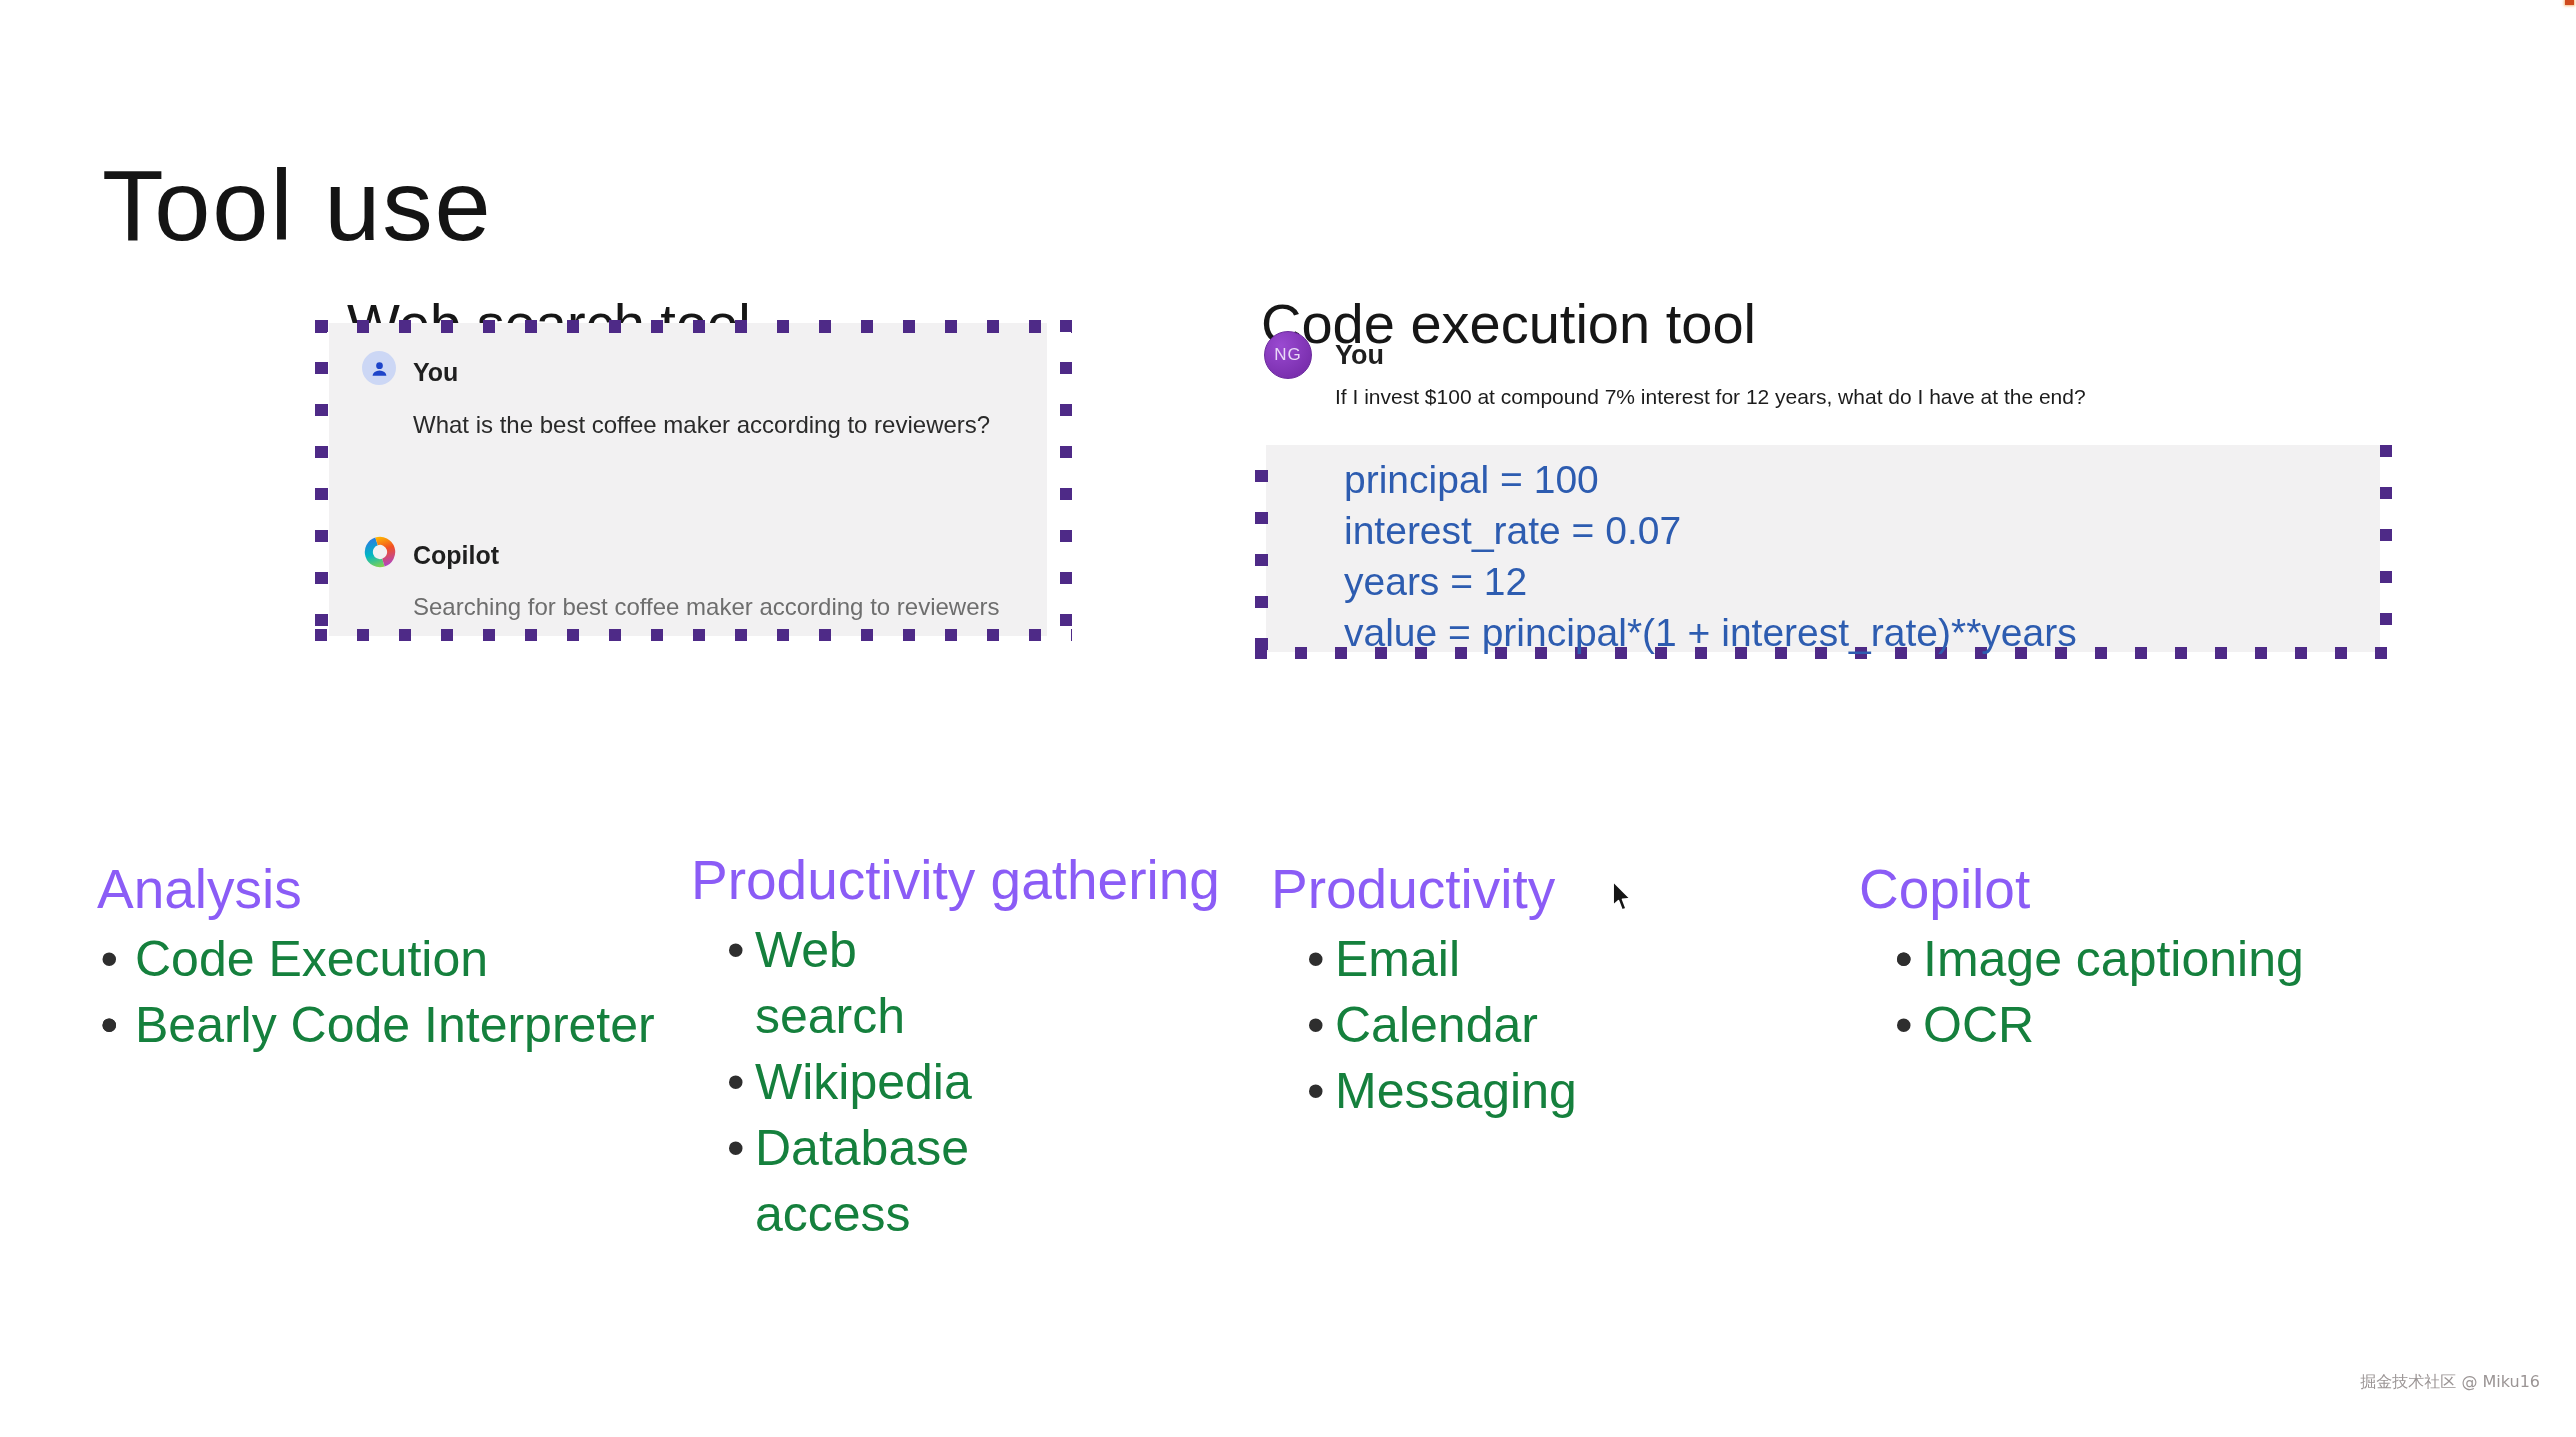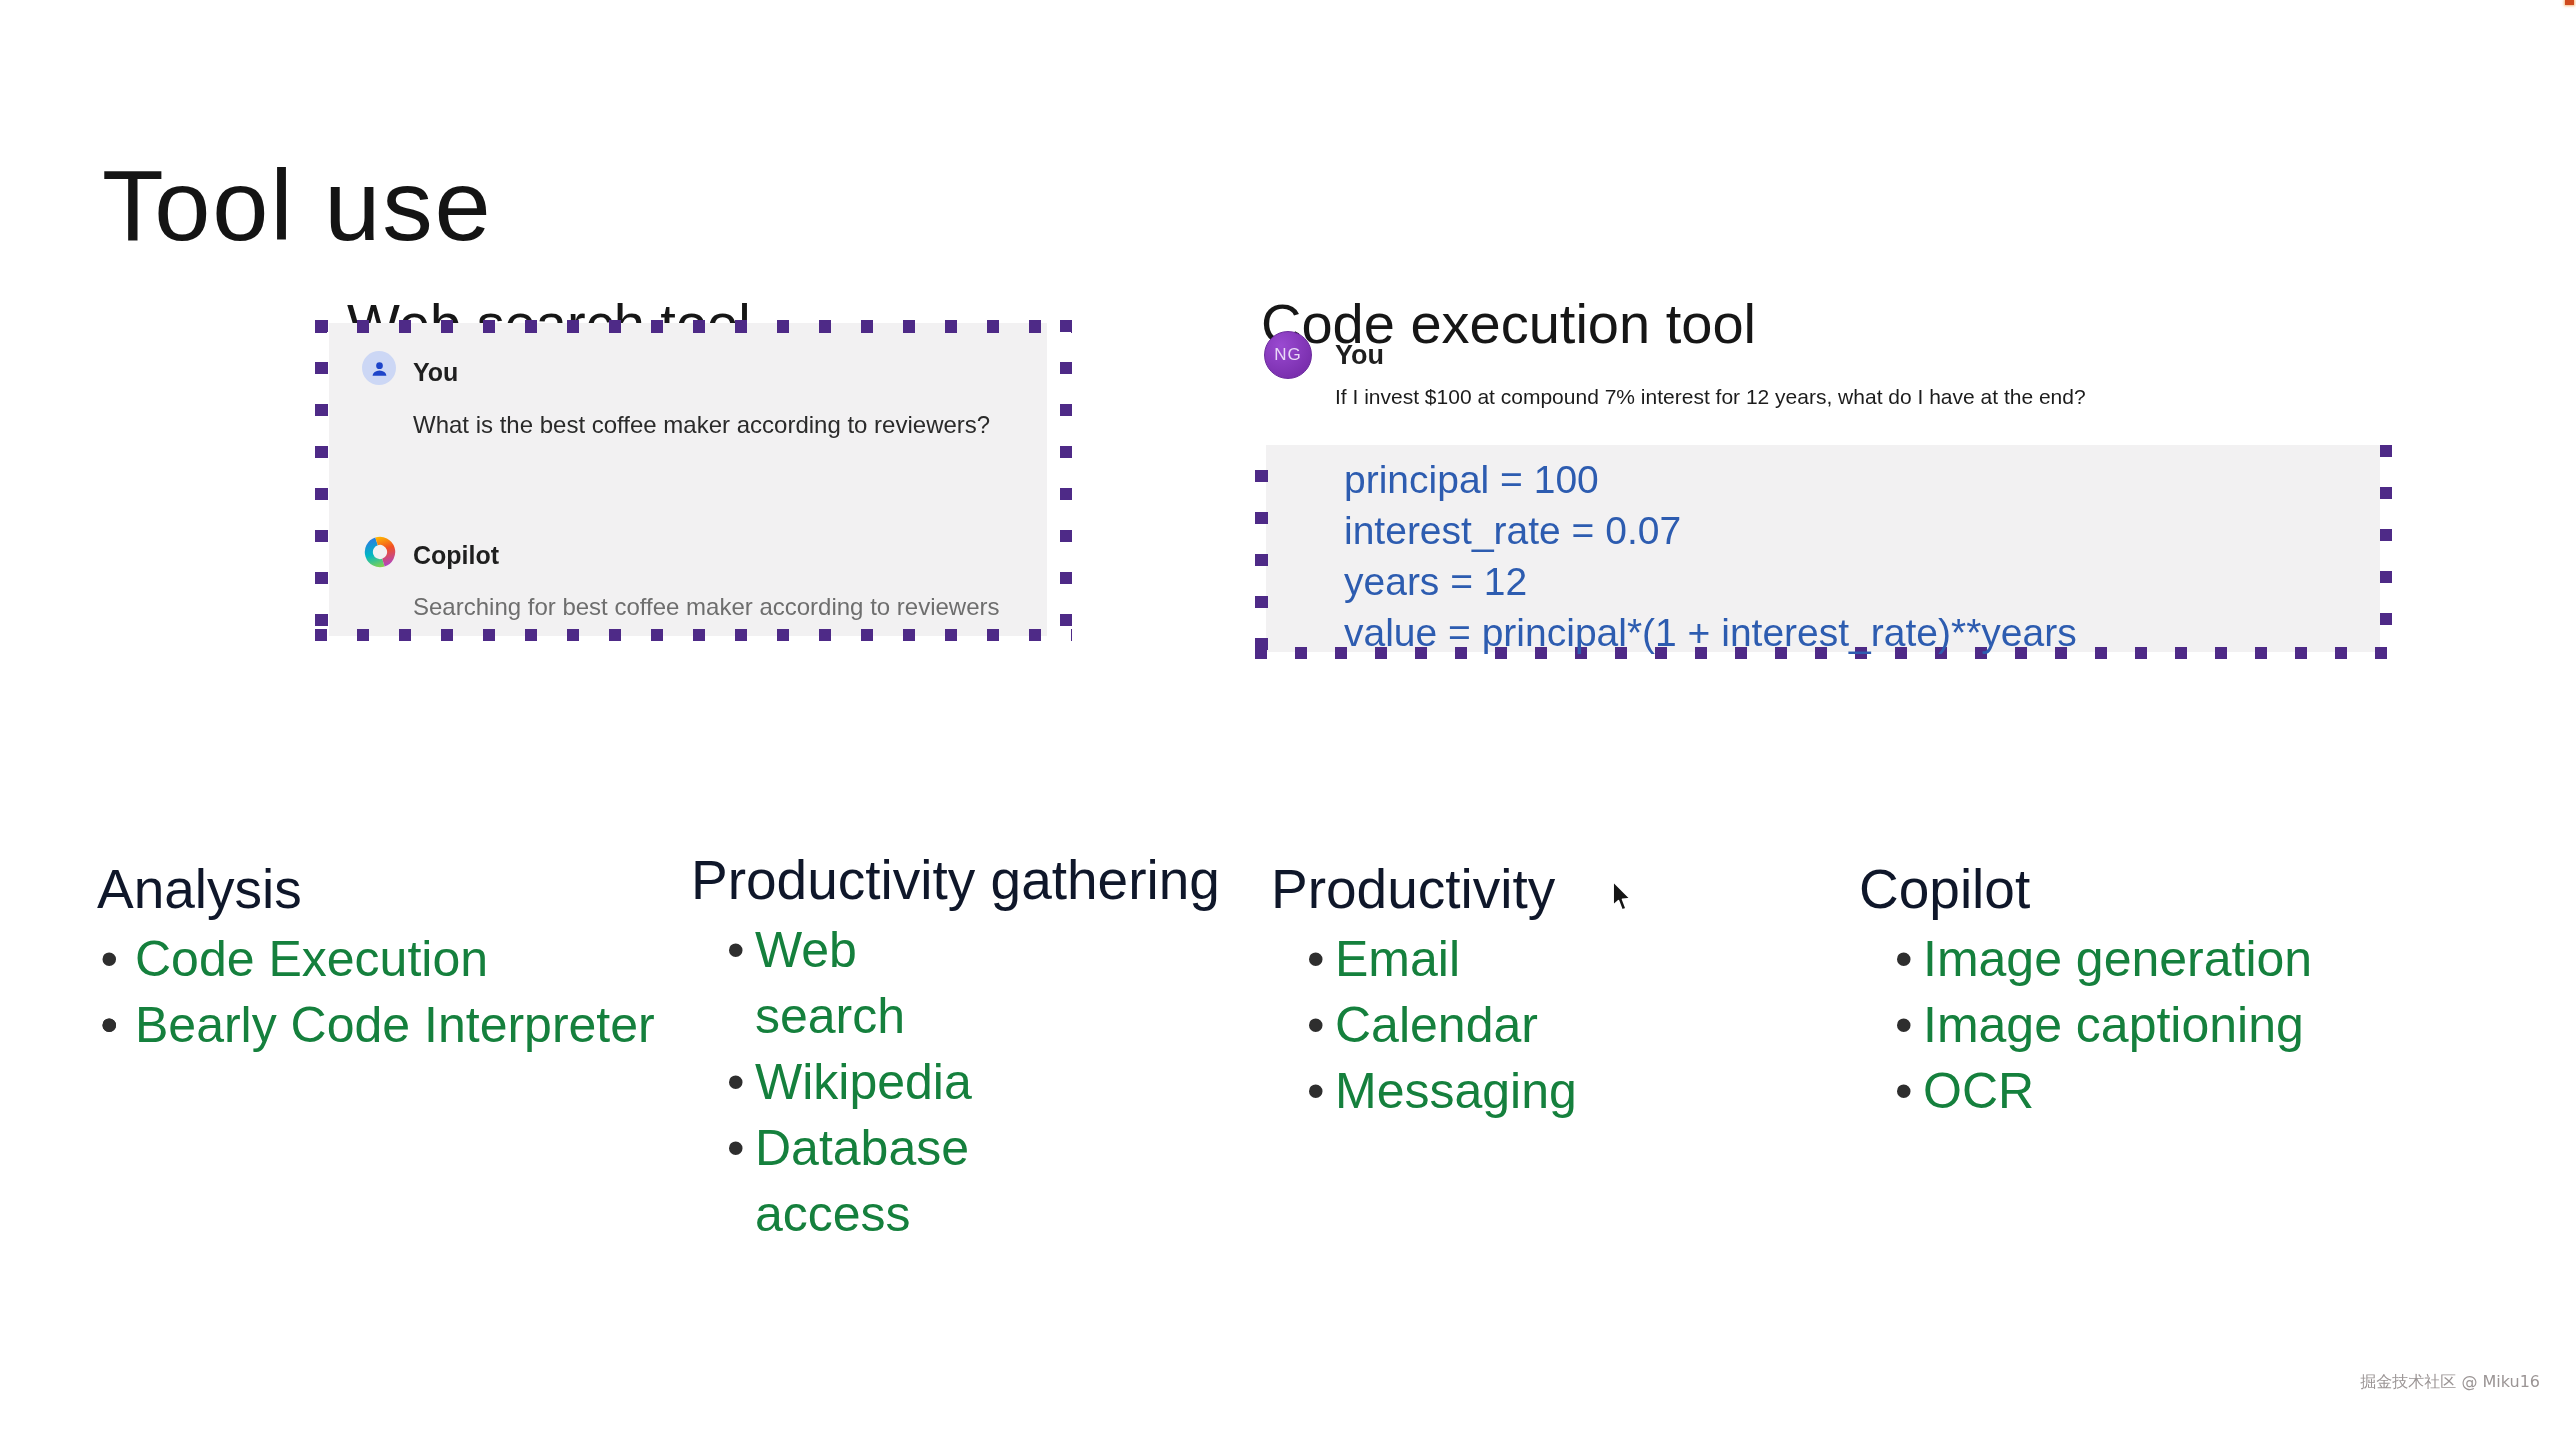--- a/index.html
+++ b/index.html
@@ -63,21 +63,21 @@
     display:flex;align-items:center;justify-content:center;
     font-size:17px;letter-spacing:0.9px;color:#e9d9f7;font-weight:400;
   }
   .ce-you{left:1335px;top:338px;font-size:27px;}
   .ce-question{left:1335px;top:383px;font-size:21px;color:#1c1c1c;}
   
   .code-lines{position:absolute;left:89px;top:9px;}
   .code-line{font-size:39px;line-height:51px;color:#2d5cb0;white-space:pre;}
   
   .col{position:absolute;}
-  .col-title{font-size:55px;line-height:64px;font-weight:400;color:#0f172a;}
+  .col-title{font-size:55px;line-height:64px;font-weight:400;color:#8b5cf6;}
   .col ul{list-style:none;margin:5.4px 0 0 0;padding:0;font-size:50px;color:#15803d;}
   .col li{position:relative;line-height:66px;padding-left:64px;}
   .col .dot{position:absolute;left:36px;top:0;color:#2e2e2e;}
   .col .dot::before{content:"\2022";}
   .col-analysis{left:97px;top:857px;}
   .col-analysis li{padding-left:38px;}
   .col-analysis .dot{left:3.6px;}
   .col-info{left:691px;top:848px;}
   .col-info ul{width:313px;}
   .col-productivity{left:1271px;top:857px;}
@@ -188,21 +188,21 @@
     <ul>
       <li><span class="dot"></span><span>Email</span></li>
       <li><span class="dot"></span><span>Calendar</span></li>
       <li><span class="dot"></span><span>Messaging</span></li>
     </ul>
   </div>
 
   <div class="col col-images">
     <div class="col-title">Copilot</div>
     <ul>
-      <li><span class="dot"></span><span>Image generation</span></li>
+      <li><span class="dot"></span></li>
       <li><span class="dot"></span><span>Image captioning</span></li>
       <li><span class="dot"></span><span>OCR</span></li>
     </ul>
   </div>
 
   <div class="cursor">
     <svg viewBox="0 0 24 32" width="25" height="34" aria-hidden="true">
       <path d="M3 1 L3 24 L8.2 19.6 L11.6 28.6 L15.4 27 L12 18.2 L19.5 17.6 Z" fill="#151515" stroke="#ffffff" stroke-width="1.6" stroke-linejoin="round"></path>
     </svg>
   </div>

